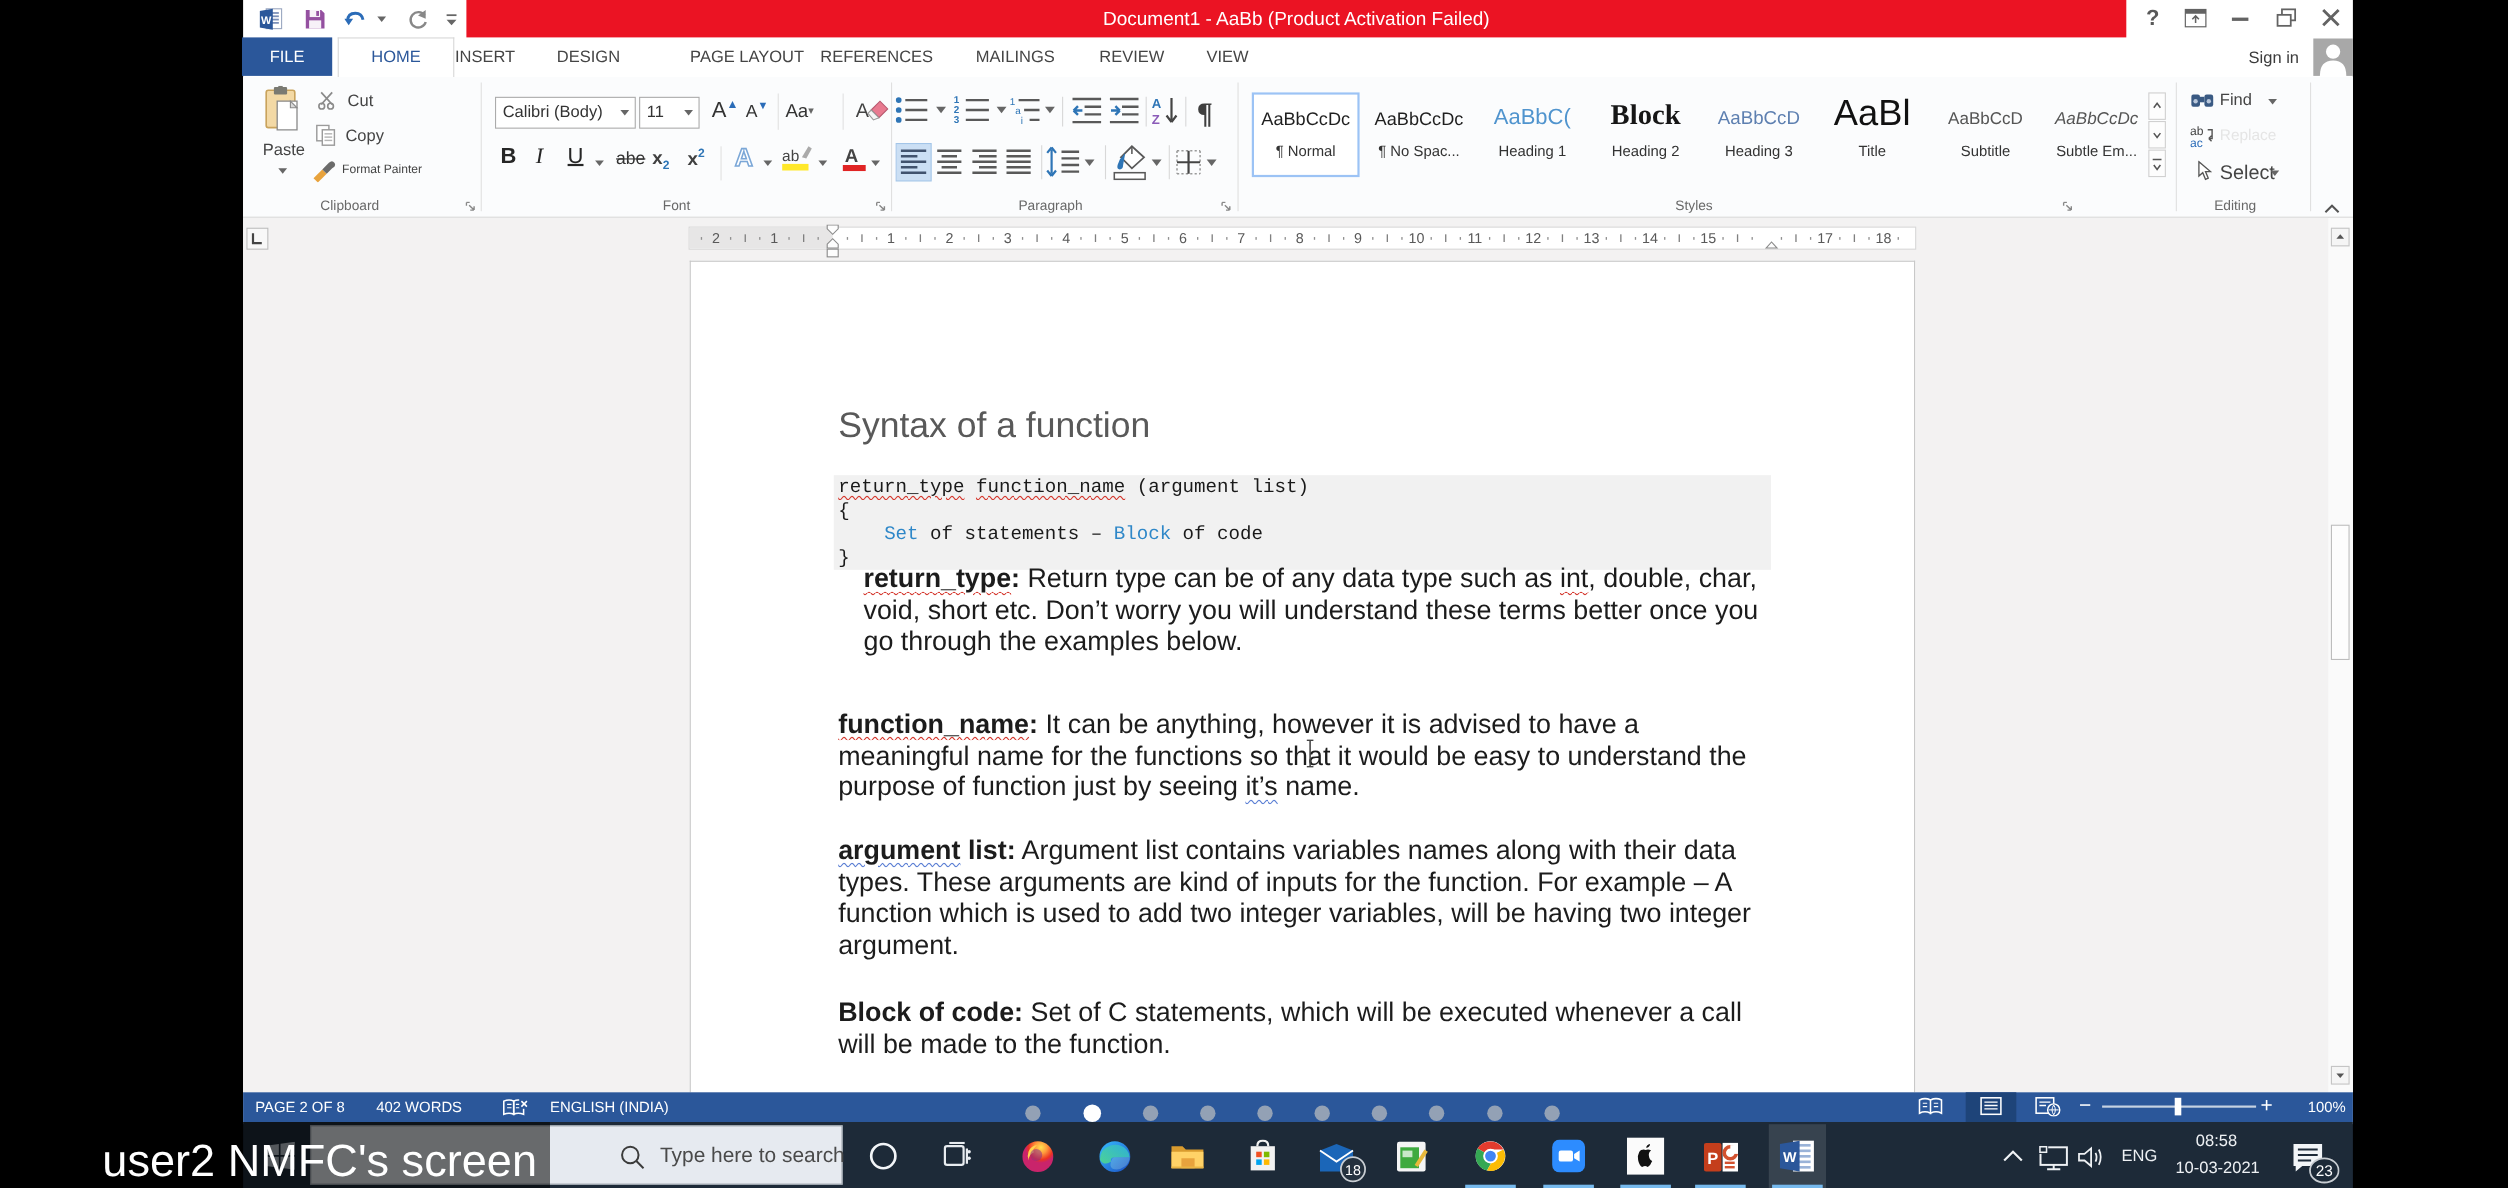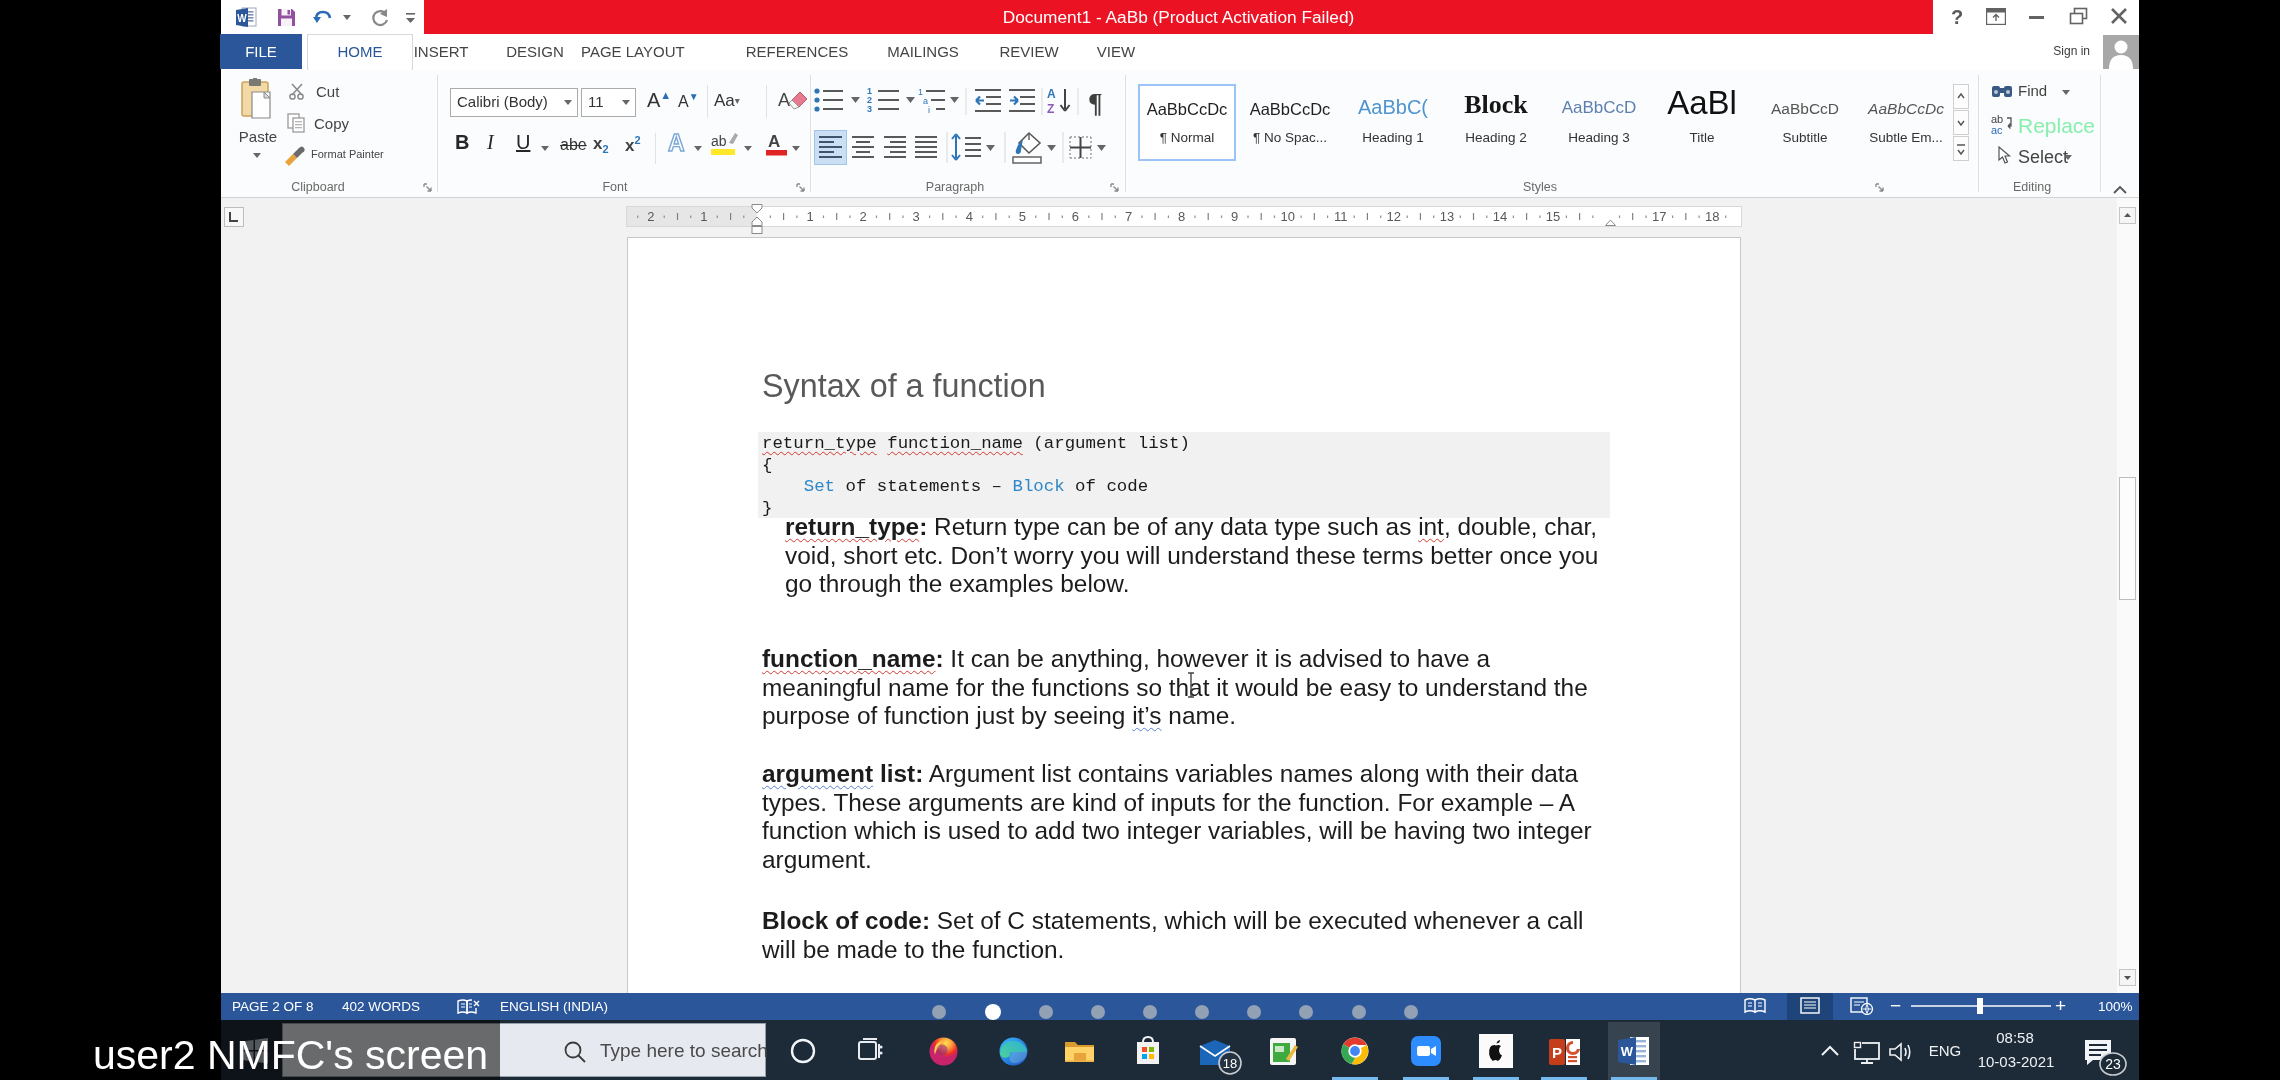--- a/index.html
+++ b/index.html
@@ -73,34 +73,34 @@
   <rect x="5.5" y="1.5" width="12" height="10" fill="none" stroke="#636363" stroke-width="1.6"></rect>
   <rect x="1.5" y="6.5" width="12" height="10" fill="#fff" stroke="#636363" stroke-width="1.6"></rect>
  </svg>
 </div>
 <div class="abs" style="left:2110px; top:7px;">
  <svg width="18" height="18">
   <path d="M2 2 L16 16 M16 2 L2 16" stroke="#636363" stroke-width="2.6"></path>
  </svg>
 </div>
 
-<div class="abs" style="left:1990px; top:44px; width:100px; text-align:right; font-size:12px; color:#3b3b3b;">Sign in</div>
+<div class="abs" style="left:1990px; top:44px; width:100px; text-align:right; font-size:15px; color:#3b3b3b;">Sign in</div>
 <div class="abs" style="left:2103px; top:35px; width:36px; height:34px; background:#a8a8a8;">
  <svg width="36" height="34">
   <circle cx="18" cy="12" r="6.5" fill="#fff"></circle>
   <path d="M6 34 Q6 20 18 20 Q30 20 30 34 Z" fill="#fff"></path>
  </svg>
 </div>
 
 <div class="abs" style="left:220px; top:34px; width:82px; height:35px; background:#2b579a; color:#fff; font-size:15px; text-align:center; line-height:35px;">FILE</div>
 <div class="abs" style="left:307px; top:34px; width:106px; height:36px; background:#fff; border:1px solid #d8d8d8; border-bottom:none; color:#2b579a; font-size:15px; text-align:center; line-height:34px;">HOME</div>
 <div class="abs" style="left:0; top:34px; height:35px; color:#444; font-size:15px; line-height:35px;">
  <span style="position:absolute; left:391px; width:100px; text-align:center;">INSERT</span>
  <span style="position:absolute; left:485px; width:100px; text-align:center;">DESIGN</span>
- <span style="position:absolute; left:581px; width:150px; text-align:left;">PAGE LAYOUT</span>
+ <span style="position:absolute; left:581px; width:150px; text-align:right;">PAGE LAYOUT</span>
  <span style="position:absolute; left:722px; width:150px; text-align:center;">REFERENCES</span>
  <span style="position:absolute; left:858px; width:130px; text-align:center;">MAILINGS</span>
  <span style="position:absolute; left:974px; width:110px; text-align:center;">REVIEW</span>
  <span style="position:absolute; left:1066px; width:100px; text-align:center;">VIEW</span>
 </div>
 
 <div class="abs" id="ribbon" style="left:221px; top:70px; width:1918px; height:128px; background:#fbfcfd; border-bottom:1px solid #d4d4d4;"></div>
 
 <div class="abs" style="left:437px; top:75px; width:1px; height:117px; background:#e0e0e0;"></div>
 <div class="abs" style="left:810px; top:75px; width:1px; height:117px; background:#e0e0e0;"></div>
@@ -381,21 +381,21 @@
 </div>
 <div class="abs" style="left:2018px; top:82px; font-size:15px; color:#444;">Find</div>
 <div class="abs" style="left:2062px; top:90px; width:0; height:0; border-left:4px solid transparent; border-right:4px solid transparent; border-top:5px solid #666;"></div>
 <div class="abs" id="repl-ic" style="left:1991px; top:114px;">
  <svg width="24" height="20">
   <text x="0" y="9" font-size="11" fill="#444">ab</text>
   <text x="0" y="20" font-size="11" fill="#2b6cb8">ac</text>
   <path d="M16 4 L20 4 L20 12 L17 12 M17 12 L19.5 9.5 M17 12 L19.5 14.5" stroke="#555" stroke-width="1.3" fill="none"></path>
  </svg>
 </div>
-<div class="abs" style="left:2018px; top:114px; font-size:21px; color:#86efac;">Replace</div>
+<div class="abs" style="left:2018px; top:114px; font-size:14px; color:#e5e5e5;">Replace</div>
 <div class="abs" id="sel-ic" style="left:1996px; top:146px;">
  <svg width="16" height="19">
   <path d="M3 1 L3 14 L6.5 11 L9 17 L11.5 16 L9 10 L13.5 10 Z" fill="#fff" stroke="#555" stroke-width="1.2"></path>
  </svg>
 </div>
 <div class="abs" style="left:2018px; top:147px; font-size:18px; color:#444;">Select</div>
 <div class="abs" style="left:2064px; top:155px; width:0; height:0; border-left:4px solid transparent; border-right:4px solid transparent; border-top:5px solid #666;"></div>
 
 <div class="abs" style="left:2112px; top:184px;">
  <svg width="16" height="11">

